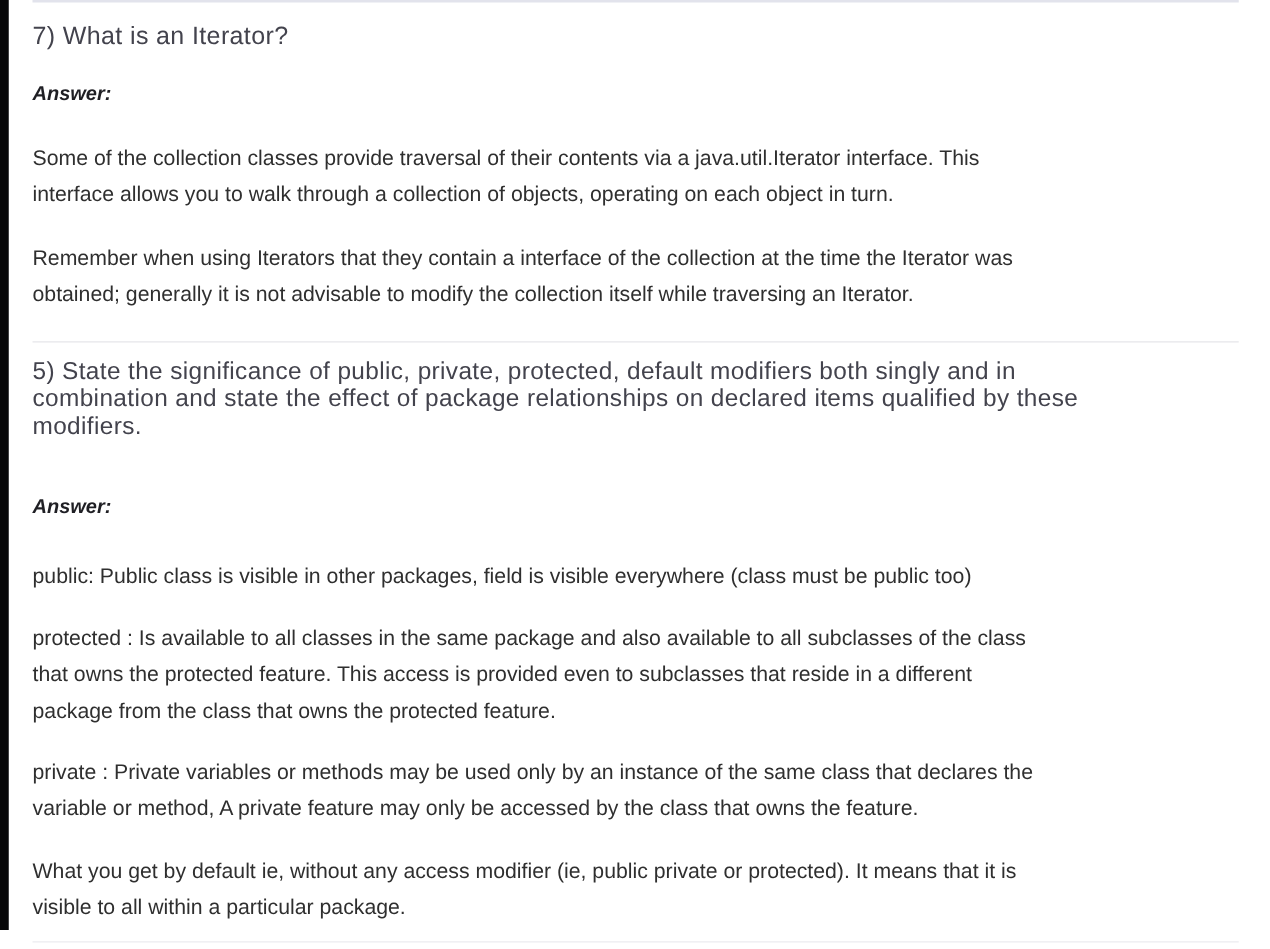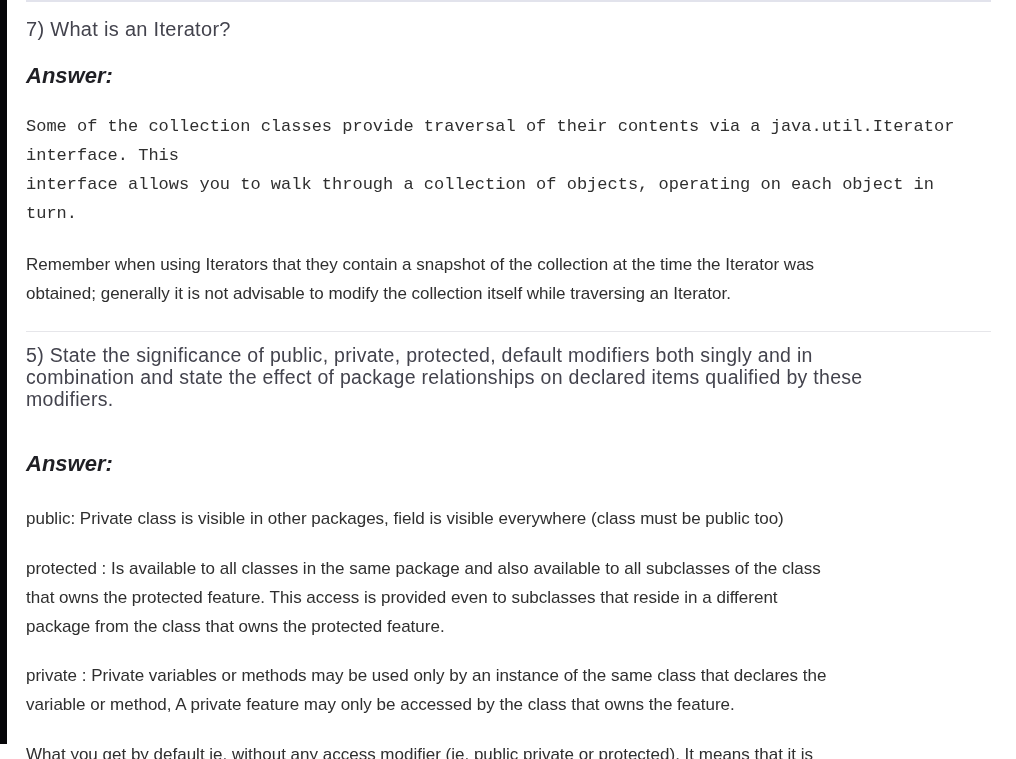--- a/index.html
+++ b/index.html
@@ -59,35 +59,35 @@
     margin-top: 12px;
   }
   .question-8 {
     font-size: 19.5px;
     line-height: 22px;
     margin-top: 12px;
   }
   .answer-label {
     font-style: italic;
     font-weight: 700;
-    font-size: 22px;
+    font-size: 16px;
     line-height: 24px;
     color: #1f1f24;
     margin: 0;
   }
   .answer-label-7 { margin-top: 20px; }
   .answer-label-8 { margin-top: 42px; }
   .body-text {
     font-size: 17px;
     line-height: 29px;
     color: #2f2f2f;
     white-space: pre-line;
     margin: 0;
   }
-  .p-gap-26 { margin-top: 24px; font-family: Liberation Mono, monospace; }
+  .p-gap-26 { margin-top: 24px; }
   .p-gap-22 { margin-top: 22px; }
   .p-gap-28 { margin-top: 28px; }
   .p-gap-20 { margin-top: 20px; }
   .p-gap-21 { margin-top: 21px; }
 </style>
 </head>
 <body>
 
 <div class="page">
 
@@ -95,32 +95,32 @@
 
   <div class="content">
 
     <hr class="divider divider-top">
 
     <section>
       <h3 class="question-heading question-7">7) What is an Iterator?</h3>
       <p class="answer-label answer-label-7">Answer:</p>
       <p class="body-text p-gap-26">Some of the collection classes provide traversal of their contents via a java.util.Iterator interface. This
 interface allows you to walk through a collection of objects, operating on each object in turn.</p>
-      <p class="body-text p-gap-22">Remember when using Iterators that they contain a snapshot of the collection at the time the Iterator was
+      <p class="body-text p-gap-22">Remember when using Iterators that they contain a interface of the collection at the time the Iterator was
 obtained; generally it is not advisable to modify the collection itself while traversing an Iterator.</p>
     </section>
 
     <hr class="divider divider-mid">
 
     <section>
       <h3 class="question-heading question-8">5) State the significance of public, private, protected, default modifiers both singly and in
 combination and state the effect of package relationships on declared items qualified by these
 modifiers.</h3>
       <p class="answer-label answer-label-8">Answer:</p>
-      <p class="body-text p-gap-28">public: Private class is visible in other packages, field is visible everywhere (class must be public too)</p>
+      <p class="body-text p-gap-28">public: Public class is visible in other packages, field is visible everywhere (class must be public too)</p>
       <p class="body-text p-gap-21">protected : Is available to all classes in the same package and also available to all subclasses of the class
 that owns the protected feature. This access is provided even to subclasses that reside in a different
 package from the class that owns the protected feature.</p>
       <p class="body-text p-gap-20">private : Private variables or methods may be used only by an instance of the same class that declares the
 variable or method, A private feature may only be accessed by the class that owns the feature.</p>
       <p class="body-text p-gap-21">What you get by default ie, without any access modifier (ie, public private or protected). It means that it is
 visible to all within a particular package.</p>
     </section>
 
     <hr class="divider divider-bottom">

